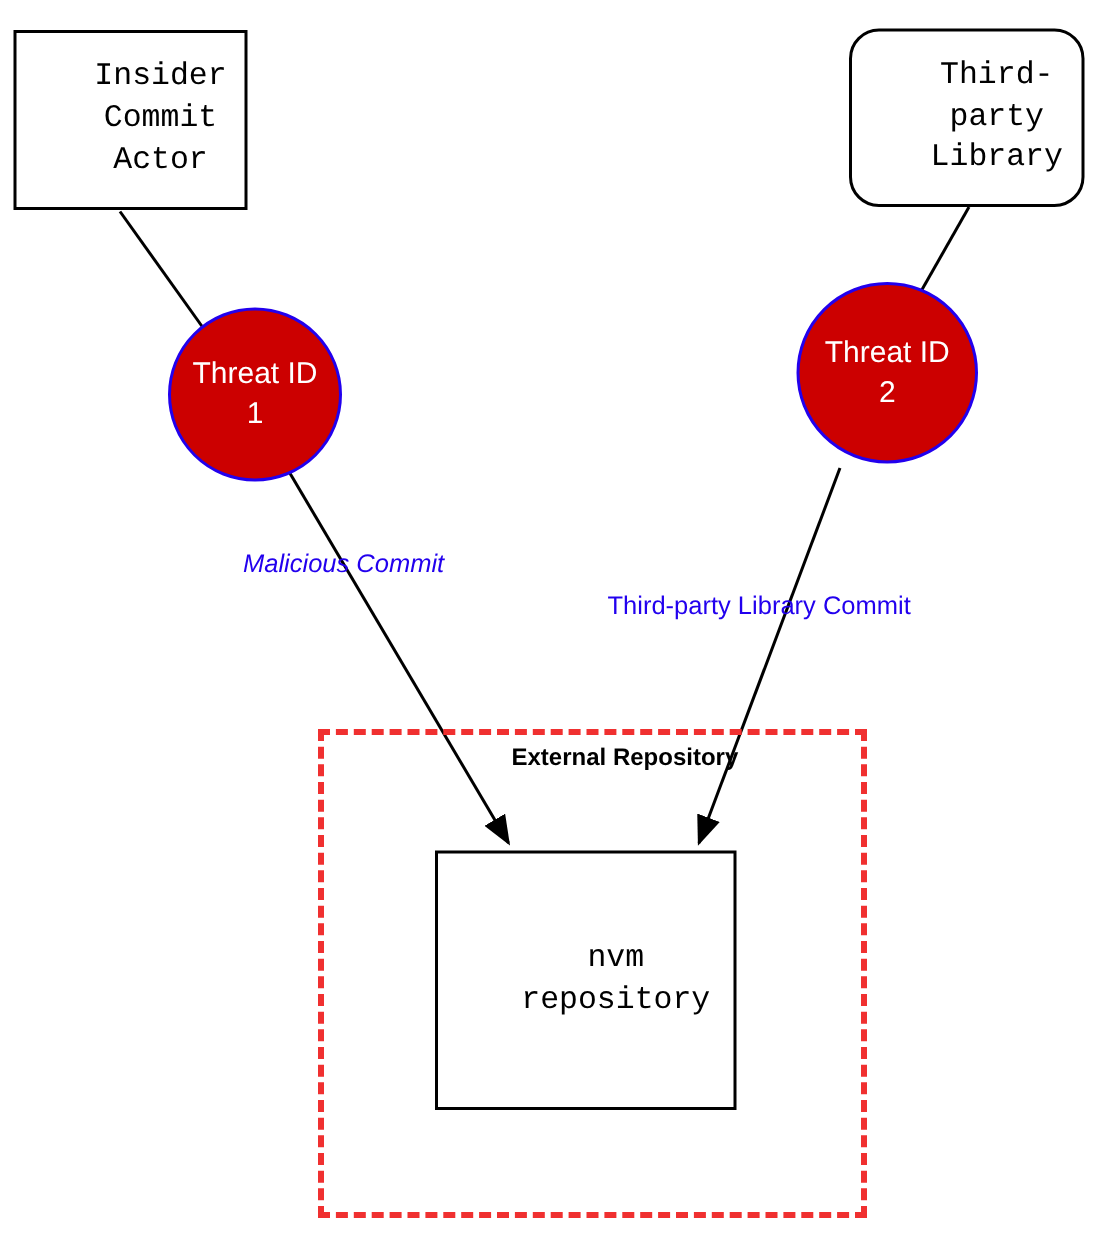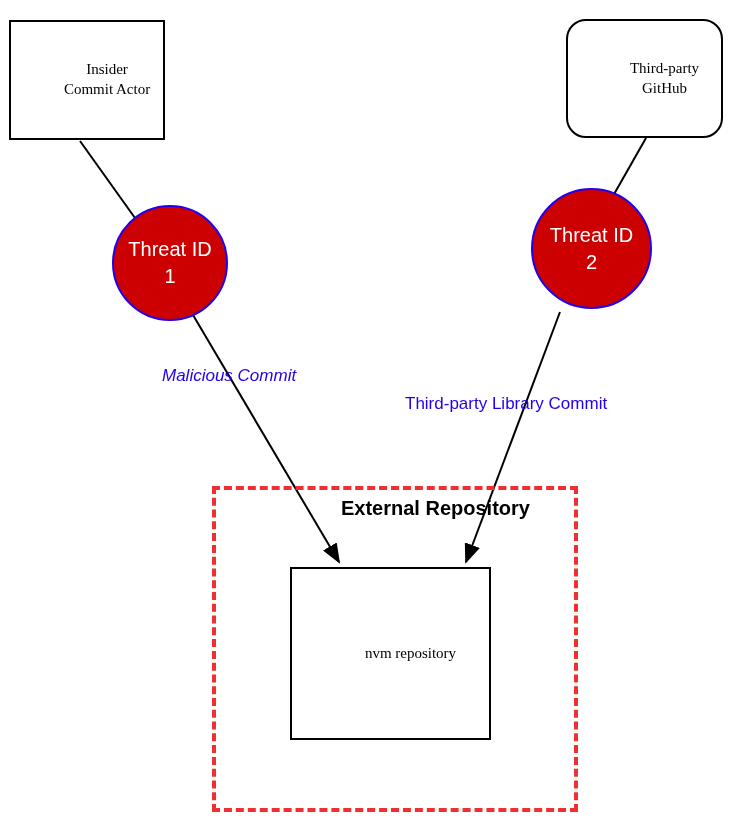--- a/index.html
+++ b/index.html
@@ -27,23 +27,23 @@
   .node-box {
     position: absolute;
     box-sizing: border-box;
     border: 2px solid #000000;
     background: #ffffff;
     display: flex;
     align-items: center;
     justify-content: center;
     text-align: center;
     color: #000000;
-    font-size: 15px;
+    font-size: 21px;
     line-height: 1.32;
-    font-family: Liberation Serif, serif;
+    font-family: Liberation Mono, monospace;
     padding-left: 40px;
   }
   .node-circle {
     position: absolute;
     box-sizing: border-box;
     border: 2px solid #2200ee;
     background: #cc0000;
     border-radius: 50%;
     display: flex;
     align-items: center;
@@ -56,21 +56,21 @@
   }
   .zone-dashed {
     position: absolute;
     box-sizing: border-box;
     border: 4px dashed #f03030;
     background: transparent;
   }
   .zone-title {
     position: absolute;
     color: #000000;
-    font-size: 20px;
+    font-size: 16px;
     font-weight: bold;
     white-space: nowrap;
     font-family: "Liberation Sans", sans-serif;
   }
   .edge-label {
     position: absolute;
     color: #2200ee;
     font-size: 17px;
     white-space: nowrap;
     font-family: "Liberation Sans", sans-serif;
@@ -100,21 +100,21 @@
   <div class="node-box" style="left:9px; top:20px; width:156px; height:120px;">
     <div>
       <div>Insider</div>
       <div>Commit Actor</div>
     </div>
   </div>
 
   <div class="node-box" style="left:566px; top:19px; width:157px; height:119px;border-radius:20px;">
     <div>
       <div>Third-party</div>
-      <div>GitHub</div>
+      <div>Library</div>
     </div>
   </div>
 
   <div class="node-circle" style="left:112px; top:205px; width:116px; height:116px;">
     <div>
       <div>Threat ID</div>
       <div>1</div>
     </div>
   </div>
 

